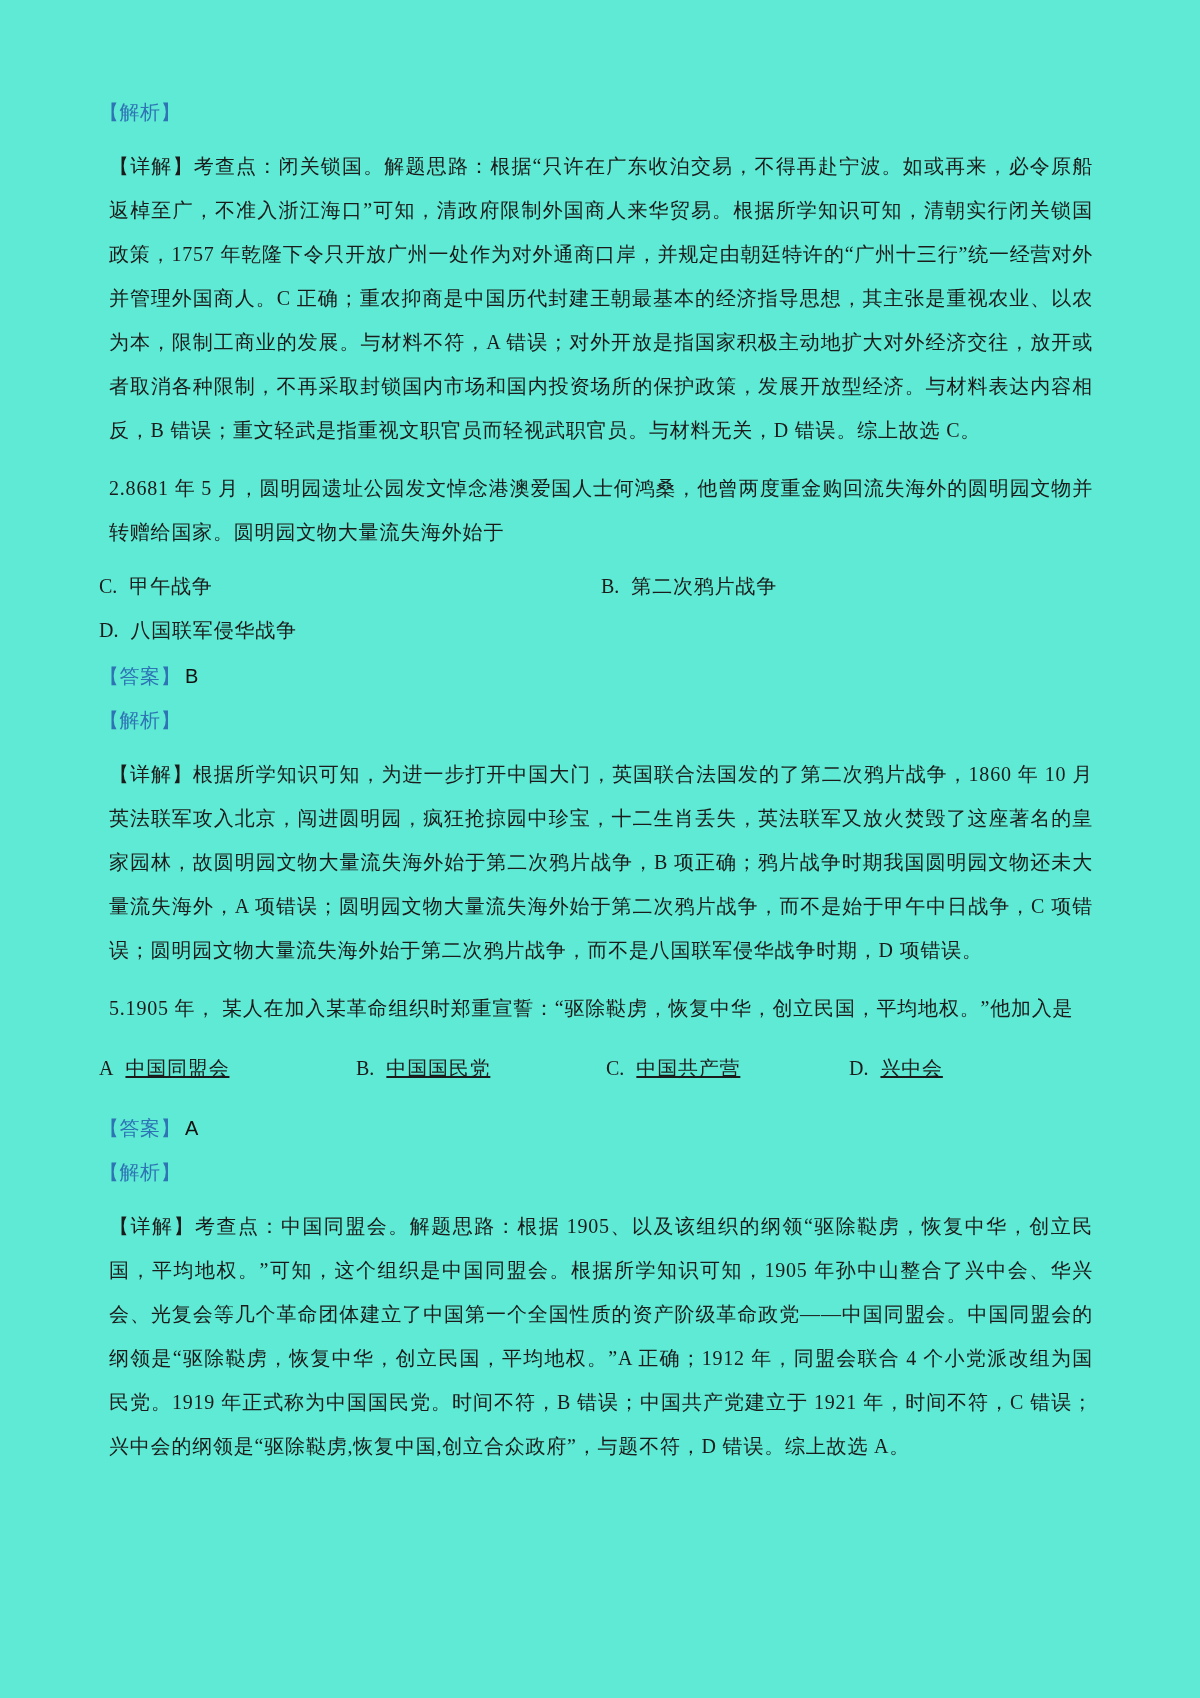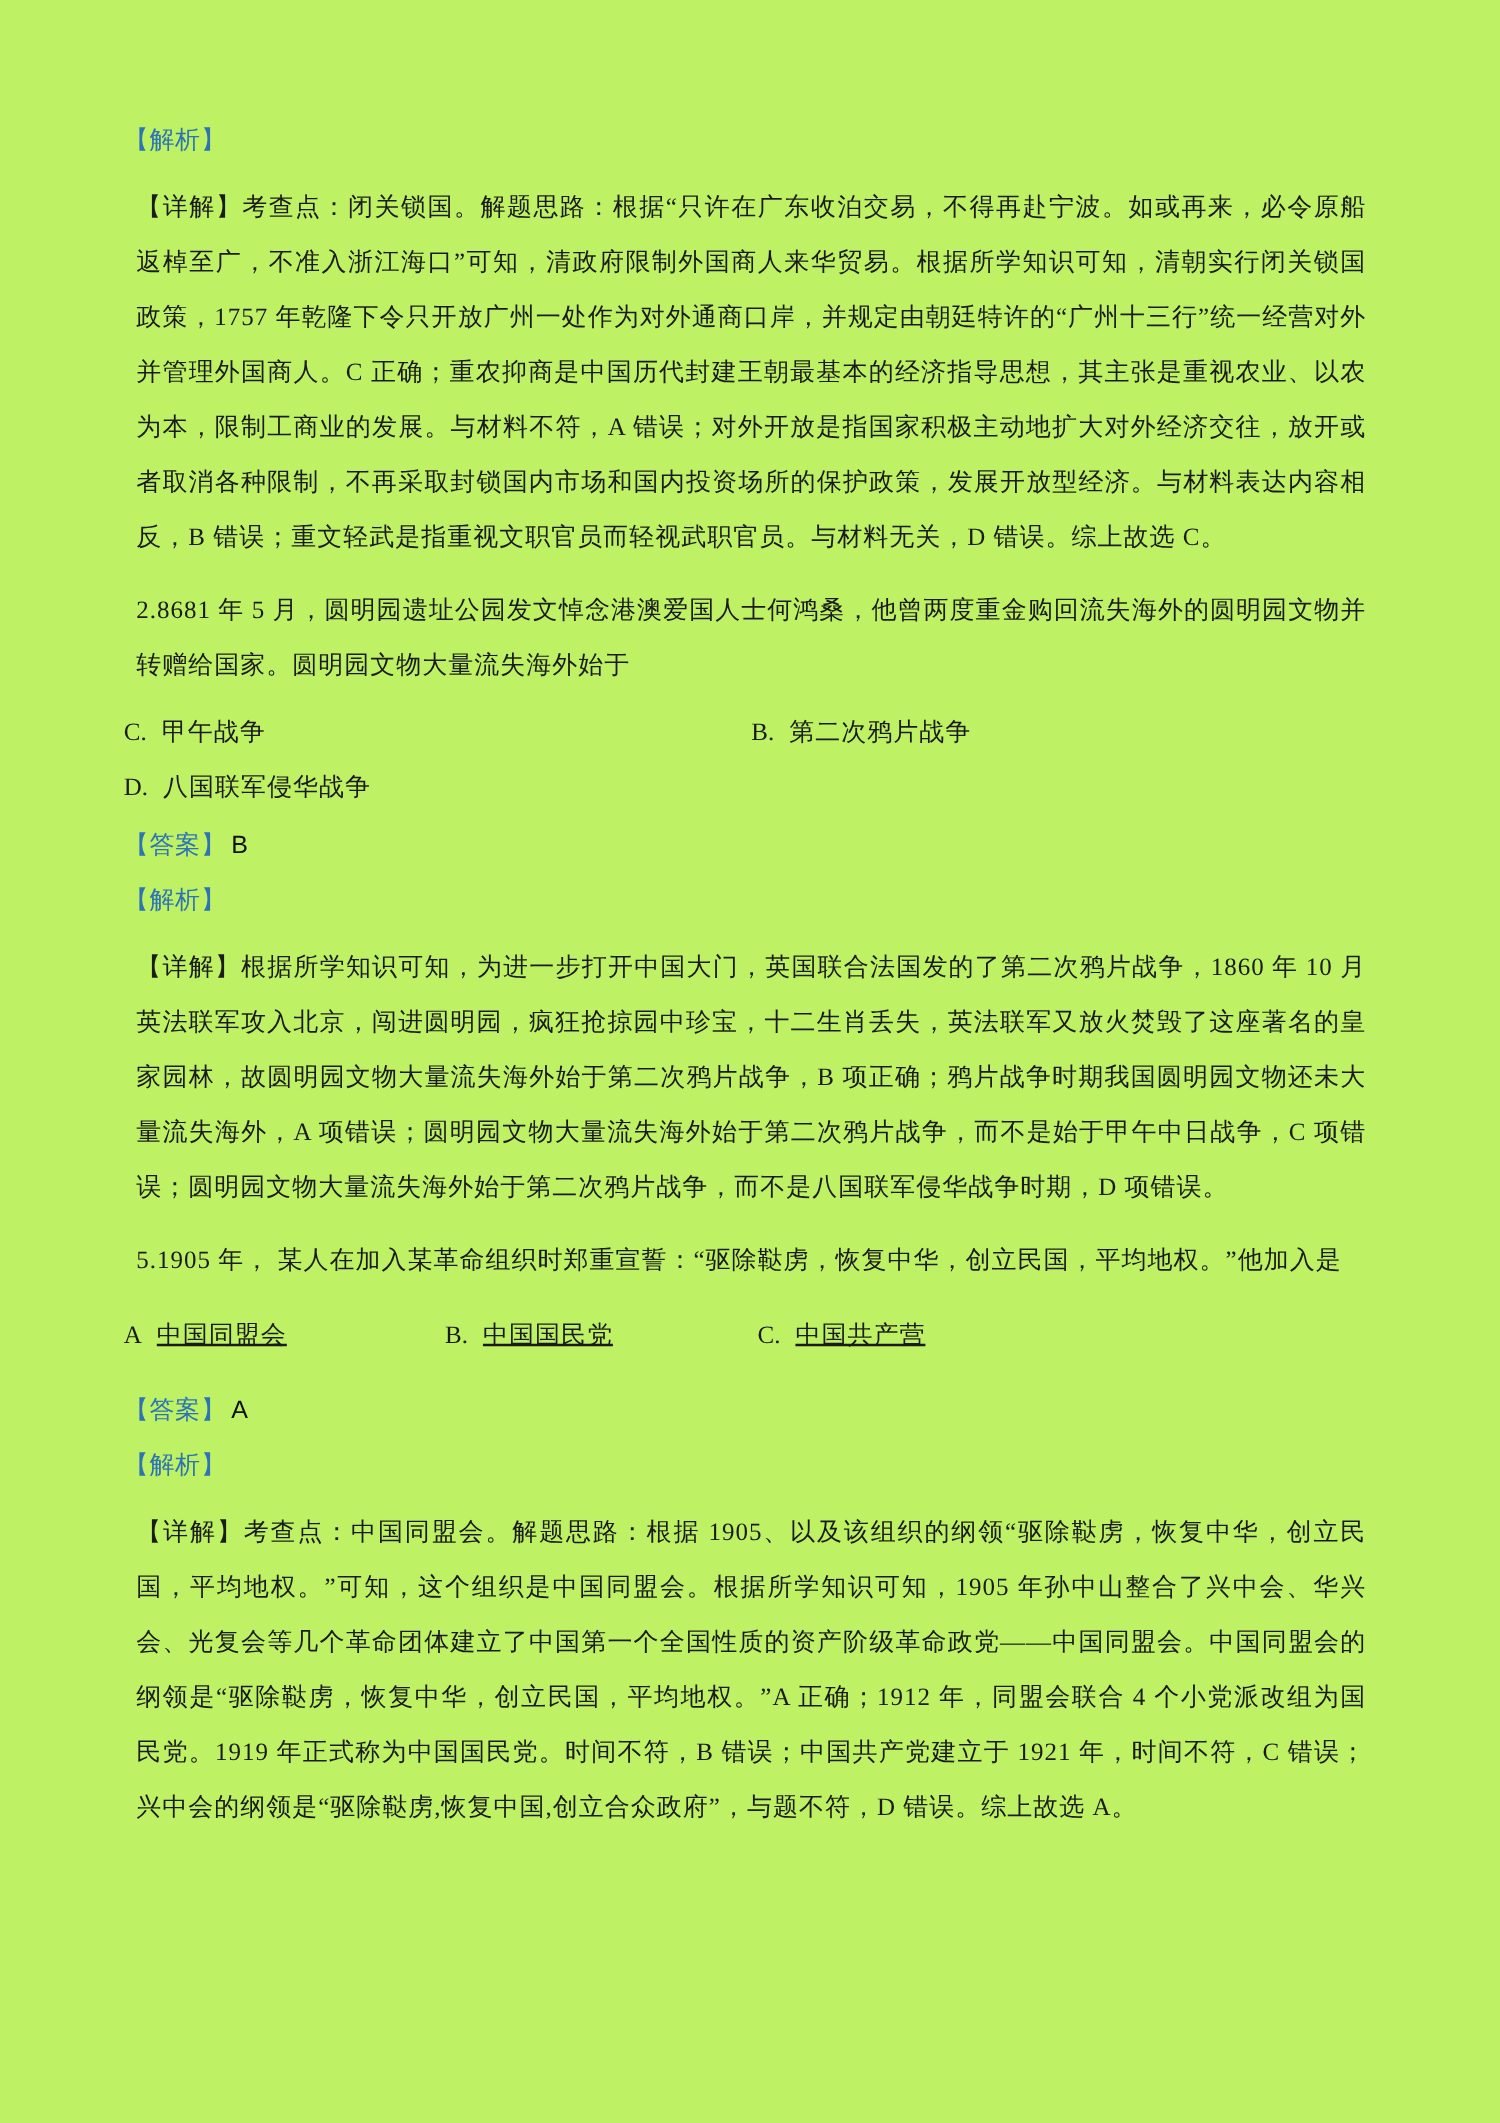--- a/index.html
+++ b/index.html
@@ -4,21 +4,21 @@
 <style>
   html, body {
     margin: 0;
     padding: 0;
     background: #ffffff;
   }
   .page {
     position: relative;
     width: 1200px;
     height: 1698px;
-    background: #bef264;
+    background: #5eead4;
     box-sizing: border-box;
     padding: 90px 97px 0 99px;
     font-family: "Liberation Serif", "DejaVu Serif", serif;
     font-size: 20px;
     line-height: 44px;
     color: #1b1b1b;
     overflow: hidden;
   }
   .para {
     margin: 10px;
@@ -116,20 +116,23 @@
   <div class="options-row-4col">
     <div class="opt-a">
       <span class="opt-letter">A</span><span class="opt-text">中国同盟会</span>
     </div>
     <div class="opt-b">
       <span class="opt-letter">B.</span><span class="opt-text">中国国民党</span>
     </div>
     <div class="opt-c">
       <span class="opt-letter">C.</span><span class="opt-text">中国共产营</span>
     </div>
+    <div class="opt-d">
+      <span class="opt-letter">D.</span><span class="opt-text">兴中会</span>
+    </div>
   </div>
 
   <div class="answer-line answer-gap-lg">
     <span class="label-blue">【答案】</span><span class="answer-letter">A</span>
   </div>
 
   <div class="label-line">
     <span class="label-blue">【解析】</span>
   </div>
   <p class="para">【详解】考查点：中国同盟会。解题思路：根据 1905、以及该组织的纲领“驱除鞑虏，恢复中华，创立民国，平均地权。”可知，这个组织是中国同盟会。根据所学知识可知，1905 年孙中山整合了兴中会、华兴会、光复会等几个革命团体建立了中国第一个全国性质的资产阶级革命政党——中国同盟会。中国同盟会的纲领是“驱除鞑虏，恢复中华，创立民国，平均地权。”A 正确；1912 年，同盟会联合 4 个小党派改组为国民党。1919 年正式称为中国国民党。时间不符，B 错误；中国共产党建立于 1921 年，时间不符，C 错误；兴中会的纲领是“驱除鞑虏,恢复中国,创立合众政府”，与题不符，D 错误。综上故选 A。</p>

